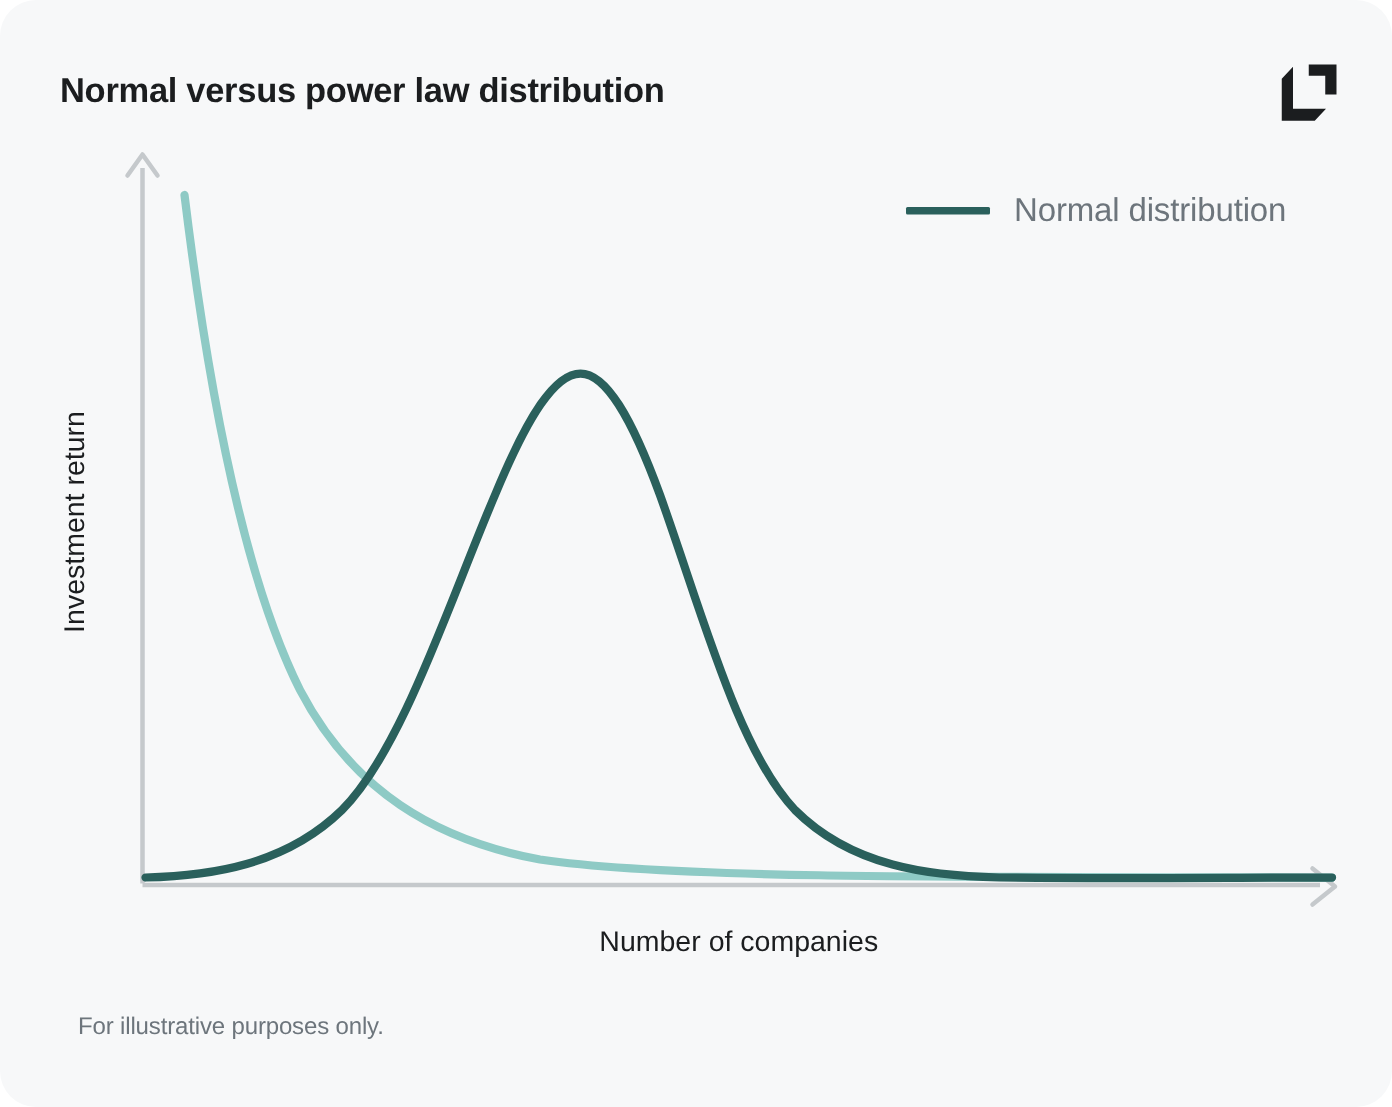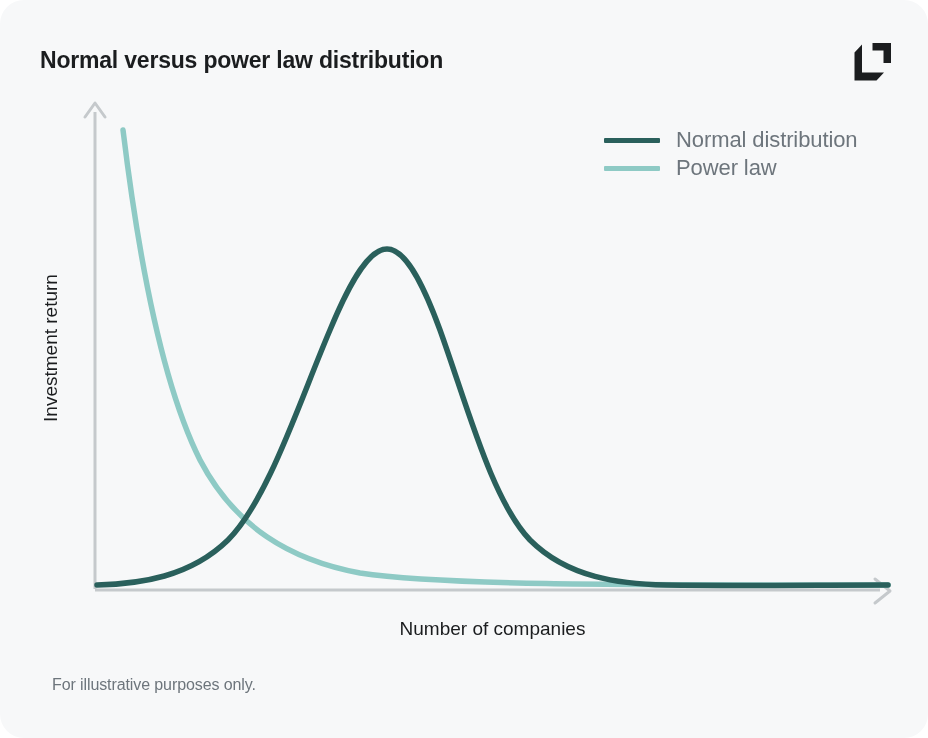--- a/index.html
+++ b/index.html
@@ -45,21 +45,21 @@
     top: 0;
     width: 928px;
     height: 738px;
   }
   #legend {
     position: absolute;
     left: 604px;
     top: 126px;
     display: flex;
     flex-direction: column;
-    gap: 0;
+    gap: 28px;
   }
   .legend-item {
     display: flex;
     align-items: center;
     gap: 16px;
     height: 28px;
   }
   .legend-swatch {
     width: 56px;
     height: 5px;
@@ -129,23 +129,19 @@
     <path d="M123,130 C140,270 165,390 200,460 C235,527 290,560 360,573 C440,585 600,585 888,585" fill="none" stroke="#8ECAC5" stroke-width="5.5" stroke-linecap="round" stroke-linejoin="round"></path>
 
     <path d="M97,585 C140,584 190,577 228,540 C268,500 300,400 330,330 C352,277 370,249 387,249 C404,249 421,278 440,330 C468,408 492,500 530,540 C568,578 620,584 666,585 C740,586 820,585 888,585" fill="none" stroke="#2A605C" stroke-width="5.5" stroke-linecap="round" stroke-linejoin="round"></path>
   </svg>
 
   <div id="legend">
     <div class="legend-item">
       <span class="legend-swatch" style="background:#2A605C"></span>
       <span class="legend-label">Normal distribution</span>
     </div>
-    <div class="legend-item">
-      <span class="legend-swatch" style="background:#8ECAC5"></span>
-      <span class="legend-label">Power law</span>
-    </div>
   </div>
 
   <div id="y-axis-label">Investment return</div>
   <div id="x-axis-label">Number of companies</div>
   <div id="footnote">For illustrative purposes only.</div>
 
 </div>
 
 </body></html>

